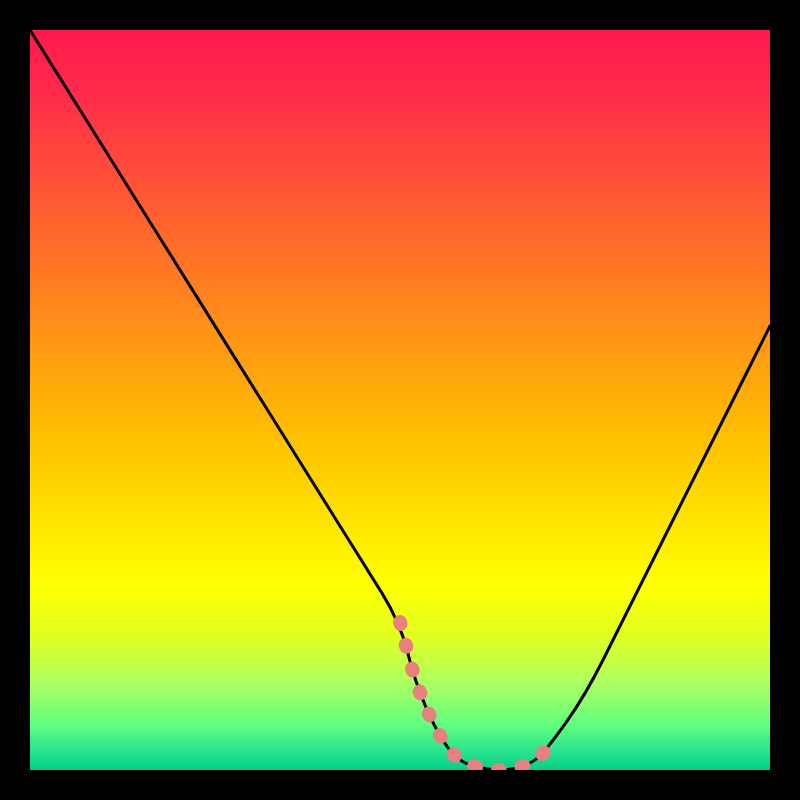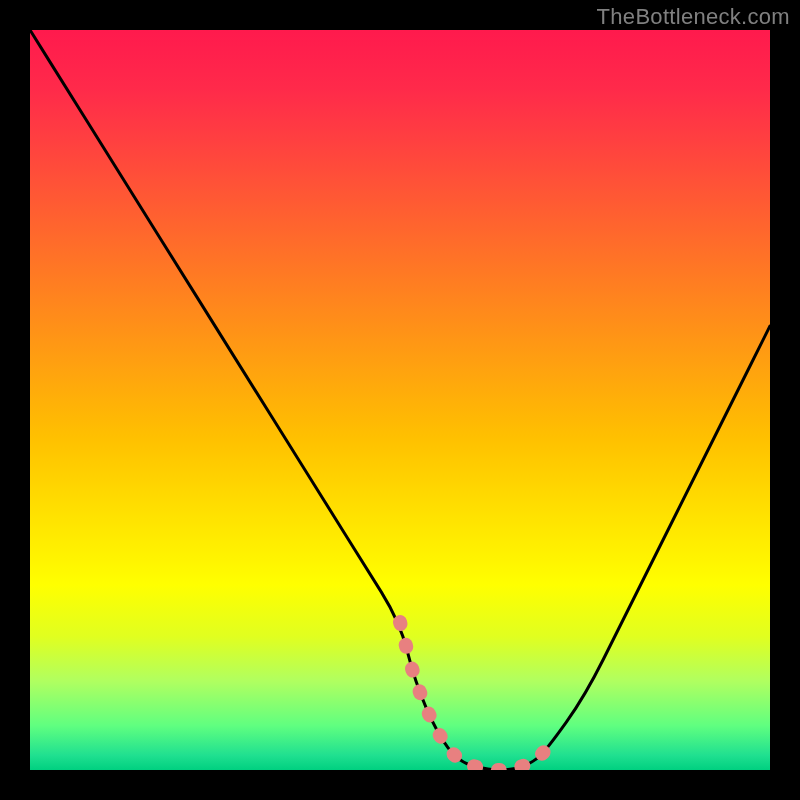--- a/index.html
+++ b/index.html
@@ -54,20 +54,19 @@
     color: #808080;
     font-size: 22px;
     font-weight: 500;
     letter-spacing: 0.3px;
   }
 </style>
 </head>
 <body>
 
 <div class="chart-container">
-  <div class="watermark">TheBottleneck.com</div>
   <div class="plot-area">
     <svg class="curve-svg" id="curve-svg" viewBox="0 0 740 740" preserveAspectRatio="none">
         <path d="M 0 0 Q 0 0 18.5 29.599999999999966 Q 37 59.19999999999993 55.5 88.79999999999995 Q 74 118.39999999999998 92.5 148 Q 111 177.60000000000002 129.5 207.2 Q 148 236.79999999999995 166.5 266.4 Q 185 296 203.5 325.6 Q 222 355.2 240.5 384.79999999999995 Q 259 414.4 277.5 444 Q 296 473.6 314.5 503.2 Q 333 532.8 351.5 562.4 Q 370 592 377.4 621.6 Q 384.8 651.2 395.90000000000003 677.1 Q 407.00000000000006 703 418.1 717.8 Q 429.2 732.6 444 736.3 Q 458.8 740 469.9 740 Q 481 740 492.1 736.3 Q 503.20000000000005 732.6 510.6 725.2 Q 518 717.8 536.5 691.9 Q 555 666 573.5 629 Q 592 592 610.5 555 Q 629 518 647.5 481 Q 666 444 684.5 407 Q 703 370 721.5 333 T 740 296" fill="none" stroke="#000000" stroke-width="3" stroke-linecap="round" stroke-linejoin="round"></path>
         <path d="M 370 592 Q 370 592 377.4 621.6 Q 384.8 651.2 395.90000000000003 677.1 Q 407.00000000000006 703 418.1 717.8 Q 429.2 732.6 444 736.3 Q 458.8 740 469.9 740 Q 481 740 492.1 736.3 Q 503.20000000000005 732.6 510.6 725.2 T 518 717.8" fill="none" stroke="#e88080" stroke-width="14" stroke-linecap="round" stroke-linejoin="round" stroke-dasharray="2 22"></path>
       </svg>
   </div>
 </div>
 
 </body></html>

